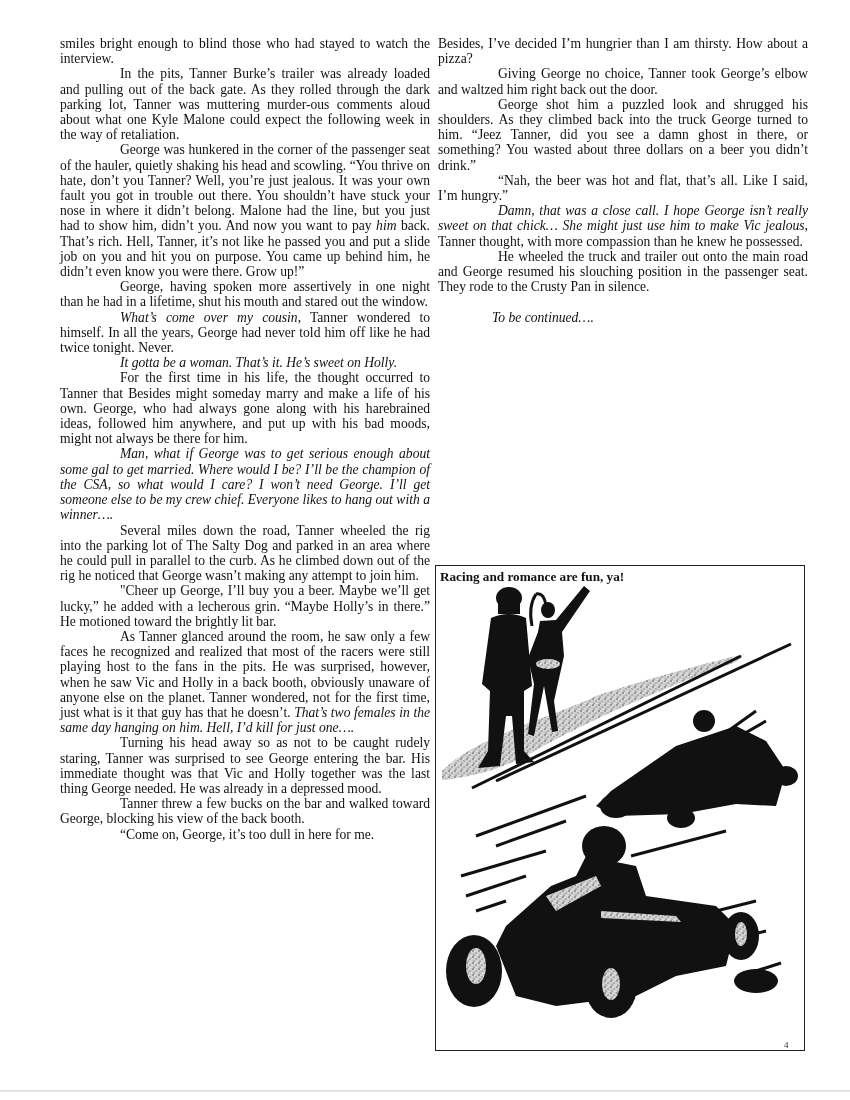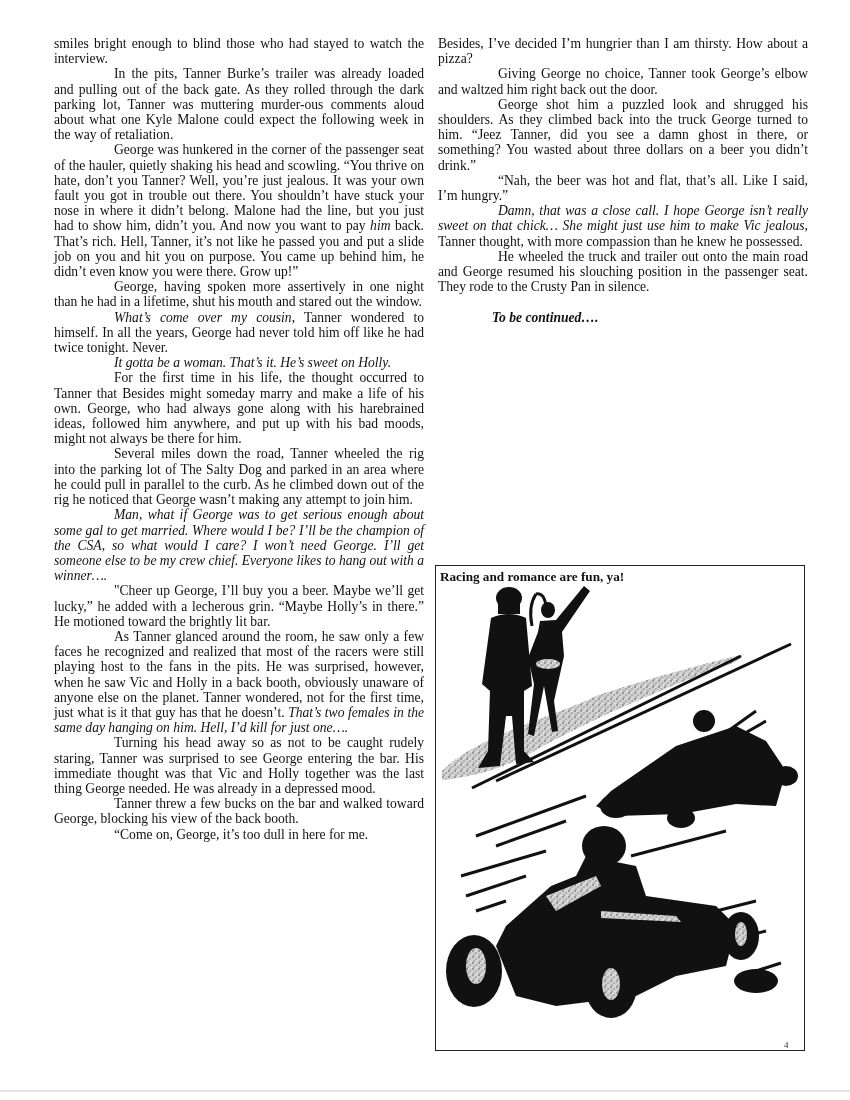--- a/index.html
+++ b/index.html
@@ -1,43 +1,43 @@
 <!DOCTYPE html>
 <html><head>
 <meta charset="utf-8">
 <style>
   html, body { margin: 0; padding: 0; background: #ffffff; }
   body { width: 850px; height: 1100px; position: relative; overflow: hidden; font-family: "Liberation Serif", "DejaVu Serif", serif; color: #111; }
   .col { position: absolute; top: 36px; width: 370px; font-size: 13.6px; line-height: 15.2px; text-align: justify; }
-  .col-left { left: 54px; }
+  .col-left { left: 60px; }
   .col-right { left: 438px; }
   .col p { margin: 0; }
   .col p.indent { text-indent: 60px; }
   .col p.noindent { text-indent: 0; }
   .col em { font-style: italic; }
-  .continued { margin-top: 16px !important; padding-left: 54px; font-style: italic; font-weight: bold; }
+  .continued { margin-top: 16px !important; padding-left: 54px; font-style: italic; }
   .figure-box { position: absolute; left: 435px; top: 565px; width: 370px; height: 486px; border: 1.5px solid #222; box-sizing: border-box; background: #fff; overflow: hidden; }
   .figure-caption { position: absolute; left: 4px; top: 3px; font-weight: bold; font-size: 13.2px; font-family: "Liberation Serif", serif; }
   .figure-box svg { position: absolute; left: 0; top: 0; }
   .page-mark { position: absolute; left: 784px; top: 1040px; font-size: 9px; color: #333; font-family: "Liberation Serif", serif; }
   .bottom-rule { position: absolute; left: 0; top: 1090px; width: 850px; height: 2px; background: #e4e4e4; }
 </style>
 </head>
 <body>
 
 <div class="col col-left" id="left-col">
     <p class="noindent"><span>smiles bright enough to blind those who had stayed to watch the interview.</span></p>
     <p class="indent"><span>In the pits, Tanner Burke’s trailer was already loaded and pulling out of the back gate.  As they rolled through the dark parking lot, Tanner was muttering murder-ous comments aloud about what one Kyle Malone could expect the following week in the way of retaliation.</span></p>
     <p class="indent"><span>George was hunkered in the corner of the passenger seat of the hauler, quietly shaking his head and scowling. “You thrive on hate, don’t you Tanner?  Well, you’re just jealous.  It was your own fault you got in trouble out there. You shouldn’t have stuck your nose in where it didn’t belong.  Malone had the line, but you just had to show him, didn’t you.  And now you want to pay </span><em>him</em><span> back.  That’s rich.  Hell, Tanner, it’s not like he passed you and put a slide job on you and hit you on purpose.  You came up behind him, he didn’t even know you were there.  Grow up!”</span></p>
     <p class="indent"><span>George, having spoken more assertively in one night than he had in a lifetime, shut his mouth and stared out the window.</span></p>
     <p class="indent"><em>What’s come over my cousin</em><span>, Tanner wondered to himself.  In all the years, George had never told him off like he had twice tonight.  Never.</span></p>
     <p class="indent"><em>It gotta be a woman.  That’s it.  He’s sweet on Holly.</em></p>
     <p class="indent"><span>For the first time in his life, the thought occurred to Tanner that Besides might someday marry and make a life of his own.  George, who had always gone along with his harebrained ideas, followed him anywhere, and put up with his bad moods, might not always be there for him.</span></p>
+    <p class="indent"><em>Man, what if George was to get serious enough about some gal to get married.  Where would I be?  I’ll be the champion of the CSA, so what would I care?  I won’t need George.  I’ll get someone else to be my crew chief. Everyone likes to hang out with a winner….</em></p>
     <p class="indent"><span>Several miles down the road, Tanner wheeled the rig into the parking lot of The Salty Dog and parked in an area where he could pull in parallel to the curb.  As he climbed down out of the rig he noticed that George wasn’t making any attempt to join him.</span></p>
-    <p class="indent"><em>Man, what if George was to get serious enough about some gal to get married.  Where would I be?  I’ll be the champion of the CSA, so what would I care?  I won’t need George.  I’ll get someone else to be my crew chief. Everyone likes to hang out with a winner….</em></p>
     <p class="indent"><span>"Cheer up George, I’ll buy you a beer.  Maybe we’ll get lucky,” he added with a lecherous grin.  “Maybe Holly’s in there.”  He motioned toward the brightly lit bar.</span></p>
     <p class="indent"><span>As Tanner glanced around the room, he saw only a few faces he recognized and realized that most of the racers were still playing host to the fans in the pits.  He was surprised, however, when he saw Vic and Holly in a back booth, obviously unaware of anyone else on the planet. Tanner wondered, not for the first time, just what is it that guy has that he doesn’t.  </span><em>That’s two females in the same day hanging on him.  Hell, I’d kill for just one….</em></p>
     <p class="indent"><span>Turning his head away so as not to be caught rudely staring, Tanner was surprised to see George entering the bar. His immediate thought was that Vic and Holly together was the last thing George needed.  He was already in a depressed mood.</span></p>
     <p class="indent"><span>Tanner threw a few bucks on the bar and walked toward George, blocking his view of the back booth.</span></p>
     <p class="indent"><span>“Come on, George, it’s too dull in here for me.</span></p>
   </div>
 <div class="col col-right" id="right-col">
     <p class="noindent"><span>Besides, I’ve decided I’m hungrier than I am thirsty.  How about a pizza?</span></p>
     <p class="indent"><span>Giving George no choice, Tanner took George’s elbow and waltzed him right back out the door.</span></p>
     <p class="indent"><span>George shot him a puzzled look and shrugged his shoulders.  As they climbed back into the truck George turned to him.  “Jeez Tanner, did you see a damn ghost in there, or something?  You wasted about three dollars on a beer you didn’t drink.”</span></p>

